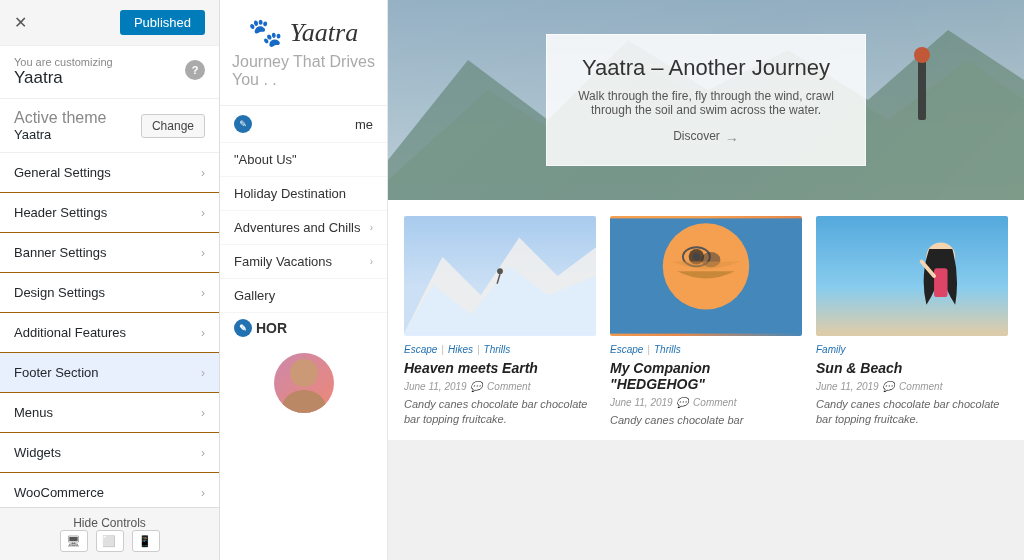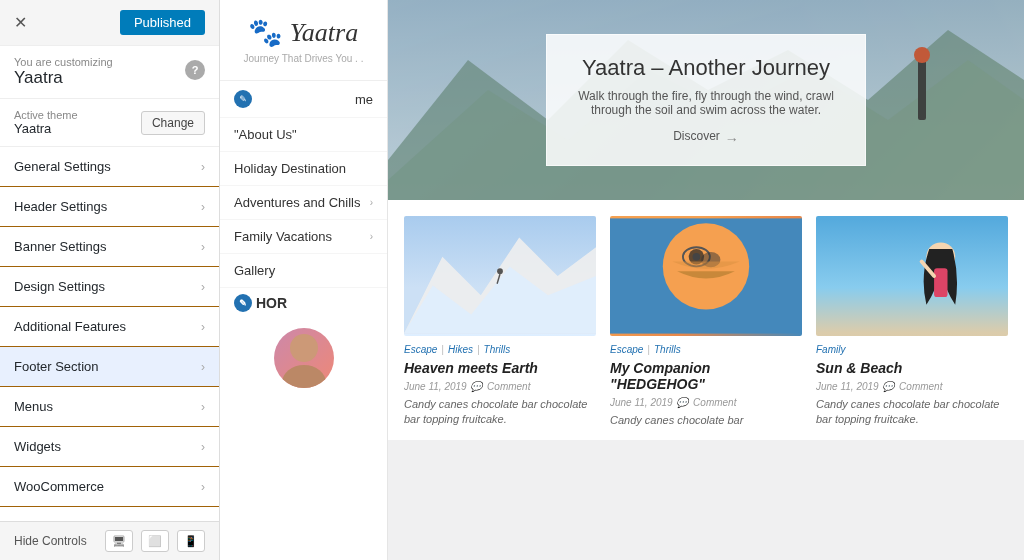--- a/index.html
+++ b/index.html
@@ -59,21 +59,21 @@
       color: #fff; font-size: 11px; font-weight: bold;
       cursor: pointer; margin-top: 4px;
     }
     #theme-section {
       padding: 10px 14px;
       border-bottom: 1px solid #eee;
       display: flex;
       align-items: center;
       justify-content: space-between;
     }
-    .theme-label { font-size: 11px; color: #888; }
+    .theme-label { font-size: 16px; color: #888; }
     .theme-name { font-size: 13px; color: #23282d; }
     .change-btn {
       background: #f7f7f7;
       border: 1px solid #ccc;
       border-radius: 3px;
       padding: 4px 10px;
       font-size: 12px;
       cursor: pointer;
       color: #444;
     }
@@ -93,20 +93,21 @@
     }
     .nav-item.active { background: #e8f0fe; }
     .nav-item .chevron { color: #aaa; font-size: 12px; }
     #bottom-bar {
       display: flex;
       align-items: center;
       justify-content: space-between;
       padding: 8px 14px;
       border-top: 1px solid #ddd;
       background: #f5f5f5;
+      flex-direction: column;
     }
     .hide-controls {
       font-size: 12px;
       color: #555;
       cursor: pointer;
       display: flex;
       align-items: center;
       gap: 5px;
     }
     .bottom-icons { display: flex; gap: 8px; }
@@ -341,21 +342,21 @@
     </div>
   </div>
 </div>
 
 <div id="middle-panel">
   <div class="site-logo-area">
     <div style="display:flex;align-items:center;gap:6px;">
       <span class="logo-icon">🐾</span>
       <span class="logo-text">Yaatra</span>
     </div>
-    <div style="font-size:10px;color:#aaa;margin-top:4px;">Journey That Drives You . .</div>
+    <div style="font-size:16px;color:#aaa;margin-top:4px;">Journey That Drives You . .</div>
   </div>
   <div class="site-nav-menu">
     <div class="site-nav-item">
       <span class="edit-pencil">✎</span>
       <span>me</span>
     </div>
     <div class="site-nav-item">
       <span>"About Us"</span>
     </div>
     <div class="site-nav-item">

